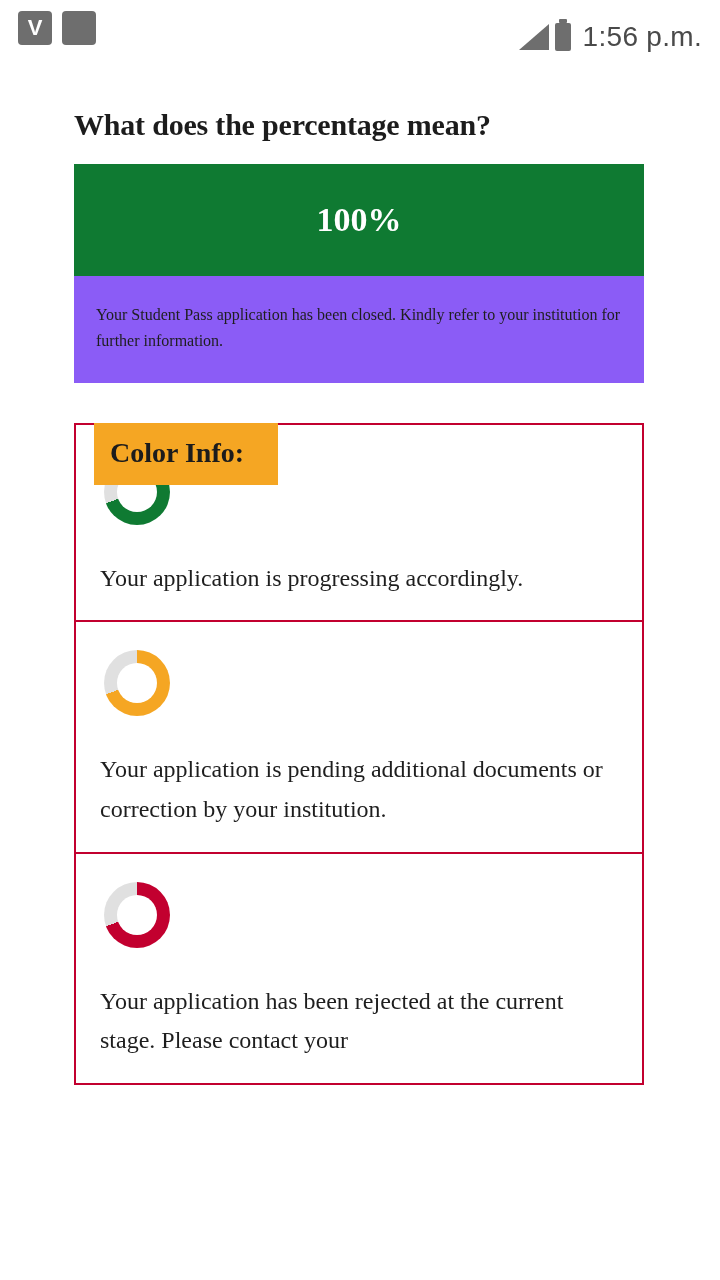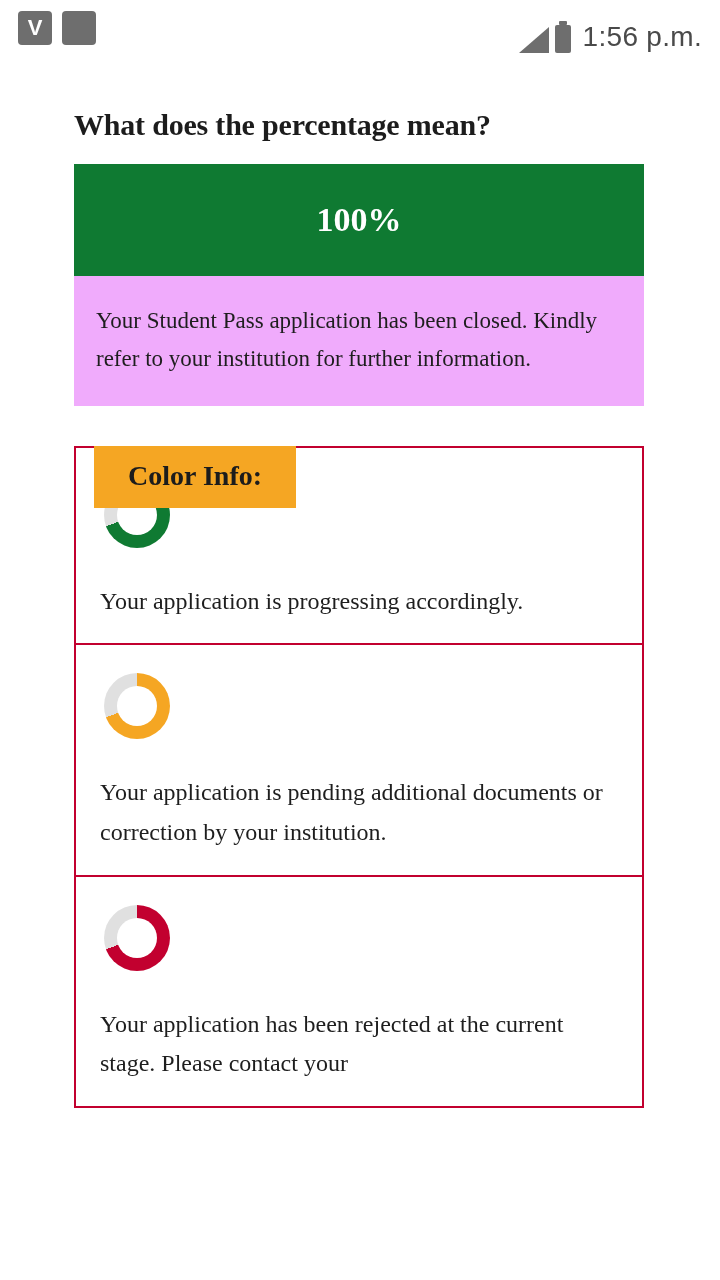--- a/index.html
+++ b/index.html
@@ -27,21 +27,21 @@
     display: flex; align-items: center; justify-content: center;
     color: #ffffff;
     font-size: 22px;
     font-weight: bold;
     line-height: 1;
   }
   .app-icon.blank { background: #6e6e6e; }
   .status-right {
     margin-left: auto;
     display: flex;
-    align-items: flex-end;
+    align-items: center;
     gap: 6px;
     margin-top: 18px;
   }
   .signal-icon {
     width: 0; height: 0;
     border-style: solid;
     border-width: 0 0 26px 30px;
     border-color: transparent transparent #6e6e6e transparent;
   }
   .battery-icon {
@@ -83,41 +83,41 @@
     color: #ffffff;
     height: 112px;
     display: flex;
     align-items: center;
     justify-content: center;
     font-size: 34px;
     font-weight: bold;
   }
 
   .info-box {
-    background: #f0abfc;
+    background: #8b5cf6;
     padding: 26px 22px 28px 22px;
     color: #1e1e1e;
-    font-size: 23px;
+    font-size: 16px;
     line-height: 1.65;
   }
 
   
   .color-info-wrap {
     position: relative;
     margin-top: 40px;
   }
   .color-info-tab {
     position: absolute;
     top: 0;
     left: 20px;
     background: #f5a623;
     color: #1c1c1c;
     font-size: 28px;
     font-weight: bold;
-    padding: 14px 34px 16px 34px;
+    padding: 14px 34px 16px 16px;
     z-index: 3;
   }
   .color-table {
     border: 2px solid #c2002f;
     margin-top: 32px;
   }
   .color-row {
     border-bottom: 2px solid #c2002f;
     padding: 28px 24px 22px 24px;
   }

